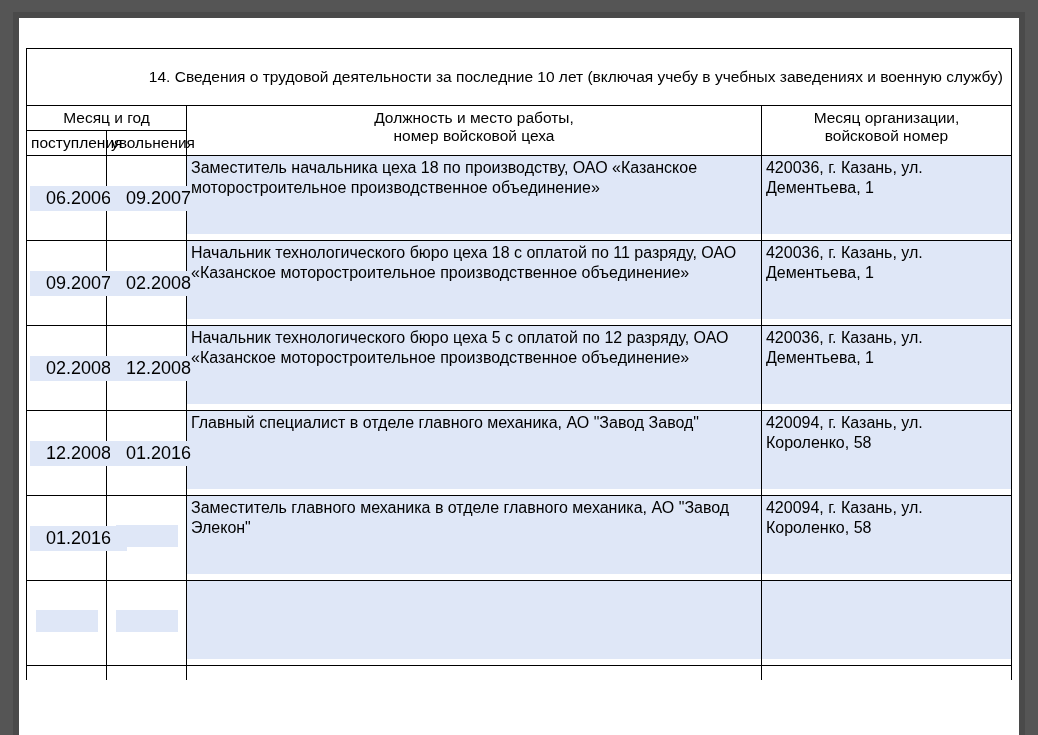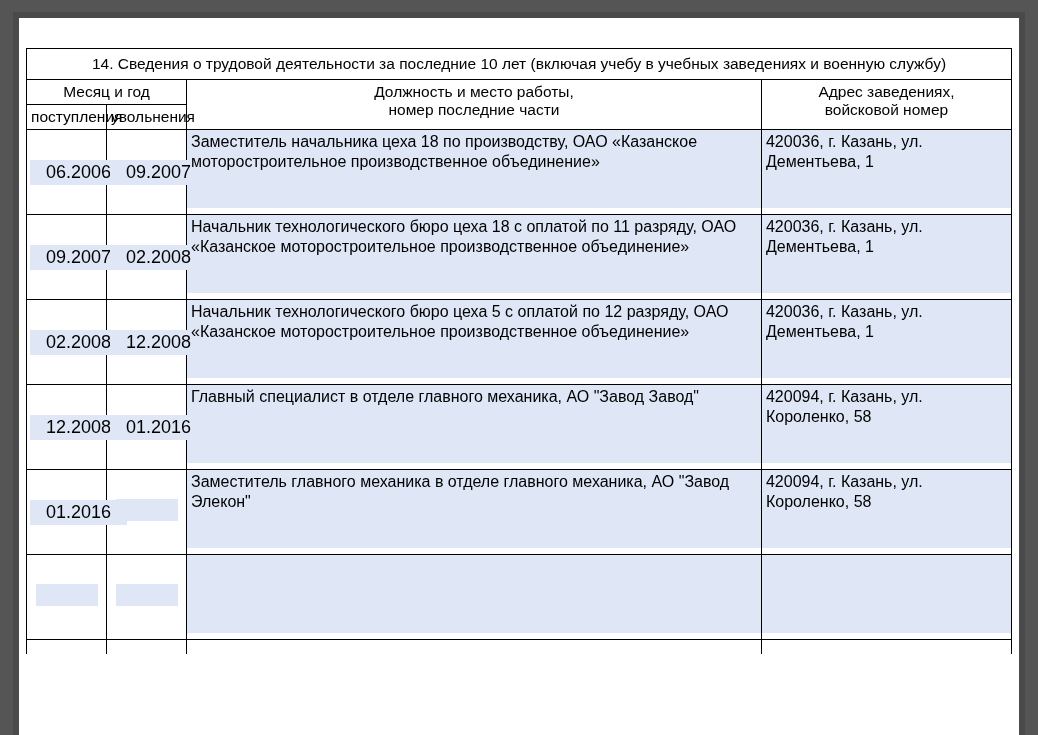--- a/index.html
+++ b/index.html
@@ -32,23 +32,23 @@
       width: 100%;
       table-layout: fixed;
     }
     td, th {
       border: 1px solid #000;
       font-size: 15.5px;
       color: #000;
       vertical-align: top;
     }
     .hdr-14 {
-      padding: 6px 8px;
+      padding: 19px 8px;
       font-weight: normal;
-      text-align: center;
+      text-align: right;
     }
     .sub-hdr {
       text-align: center;
       padding: 3px 4px;
       font-weight: normal;
       margin-left: 31px;
     }
     .col-start { width: 80px; }
     .col-end { width: 80px; }
     .col-pos { width: auto; }
@@ -98,24 +98,24 @@
         <col class="col-addr">
       </colgroup>
       <tbody>
           <tr>
         <td class="hdr-14" colspan="4">14. Сведения о трудовой деятельности за последние 10 лет (включая учебу в учебных заведениях и военную службу)</td>
       </tr>
       <tr>
         <td class="sub-hdr" colspan="2">Месяц и год</td>
         <td class="sub-hdr" rowspan="2">
           <div>Должность и место работы,</div>
-          <div>номер последние части</div>
+          <div>номер войсковой цеха</div>
         </td>
         <td class="sub-hdr" rowspan="2">
-          <div>Адрес заведениях,</div>
+          <div>Месяц организации,</div>
           <div>войсковой номер</div>
         </td>
       </tr>
       <tr>
         <td class="sub-hdr">поступления</td>
         <td class="sub-hdr">увольнения</td>
       </tr>
 
       <tr>
         <td class="date-cell"><span class="date-val">06.2006</span></td>

